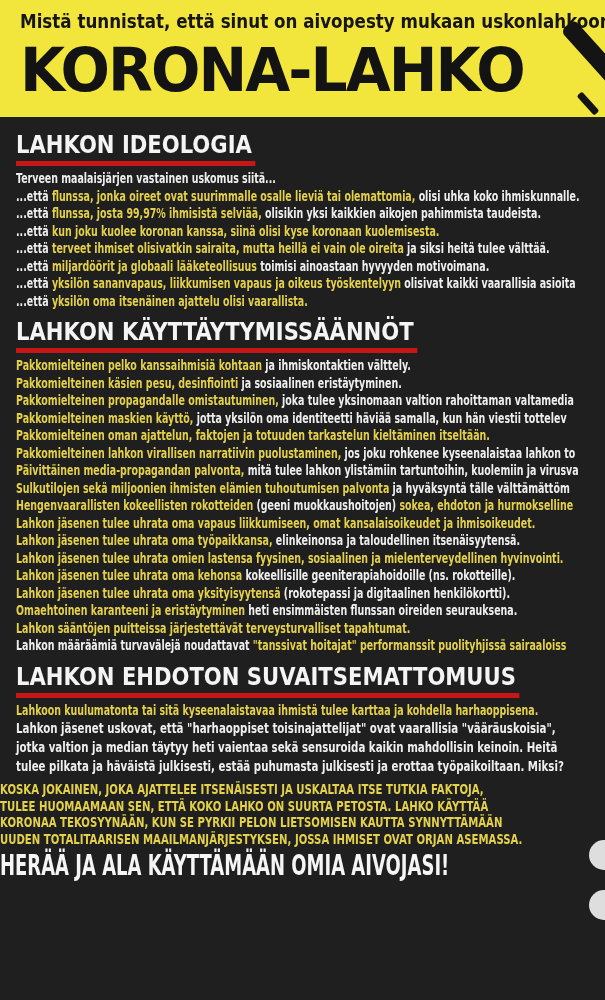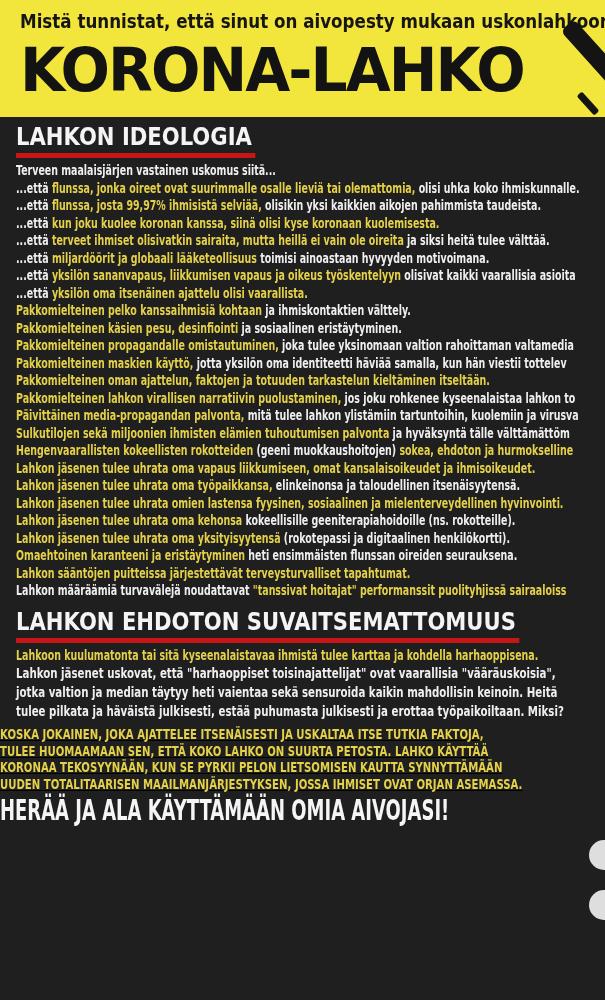--- a/index.html
+++ b/index.html
@@ -28,36 +28,36 @@
     position:absolute; top:48px; right:-34px; width:86px; height:18px;
     background:#141414; border-radius:6px; transform:rotate(48deg);
   }
   .syr-tip {
     position:absolute; top:100px; right:4px; width:26px; height:7px;
     background:#141414; border-radius:2px; transform:rotate(48deg);
   }
   
   main { padding:6px 0 0 16px; }
   section h2 { margin:8px 0 4px 0; }
-  section:first-child h2 { margin-top:0; }
+  section:first-child h2 { margin-top:8px; }
   .head-inner {
     display:inline-block; font-size:24px; font-weight:bold; color:#f4f4f4;
     line-height:26px; white-space:nowrap;
     border-bottom:5px solid #c61616; padding:0 4px 3px 0;
     transform:scaleX(0.88); transform-origin:0 0;
   }
   .line {
     font-size:13.5px; font-weight:bold; line-height:17.5px; white-space:nowrap;
     transform:scaleX(0.70); transform-origin:0 50%;
   }
   .line.wide { font-size:14px; line-height:19px; transform:scaleX(0.73); }
   .seg-y { color:#e4d149; }
   .seg-w { color:#efefef; }
   
-  .koska { margin-top:5px;text-decoration:underline; }
+  .koska { margin-top:5px; }
   .koska .kl {
     color:#e4d149; font-weight:bold; font-size:13.5px; line-height:16.5px;
     white-space:nowrap; transform:scaleX(0.75); transform-origin:0 50%;
   }
   
   .slogan {
     margin-top:3px; font-size:29px; font-weight:bold; color:#f5f5f5;
     line-height:30px; white-space:nowrap;
     transform:scaleX(0.62); transform-origin:0 50%;
   }
@@ -87,20 +87,21 @@
         <div class="line"><span class="seg-w">Terveen maalaisjärjen vastainen uskomus siitä...</span></div>
         <div class="line"><span class="seg-w">...että </span><span class="seg-y">flunssa, jonka oireet ovat suurimmalle osalle lieviä tai olemattomia,</span><span class="seg-w"> olisi uhka koko ihmiskunnalle.</span></div>
         <div class="line"><span class="seg-w">...että </span><span class="seg-y">flunssa, josta 99,97% ihmisistä selviää,</span><span class="seg-w"> olisikin yksi kaikkien aikojen pahimmista taudeista.</span></div>
         <div class="line"><span class="seg-w">...että </span><span class="seg-y">kun joku kuolee koronan kanssa, siinä olisi kyse koronaan kuolemisesta.</span></div>
         <div class="line"><span class="seg-w">...että </span><span class="seg-y">terveet ihmiset olisivatkin sairaita, mutta heillä ei vain ole oireita</span><span class="seg-w"> ja siksi heitä tulee välttää.</span></div>
         <div class="line"><span class="seg-w">...että </span><span class="seg-y">miljardöörit ja globaali lääketeollisuus</span><span class="seg-w"> toimisi ainoastaan hyvyyden motivoimana.</span></div>
         <div class="line"><span class="seg-w">...että </span><span class="seg-y">yksilön sananvapaus, liikkumisen vapaus ja oikeus työskentelyyn</span><span class="seg-w"> olisivat kaikki vaarallisia asioita</span></div>
         <div class="line"><span class="seg-w">...että </span><span class="seg-y">yksilön oma itsenäinen ajattelu olisi vaarallista.</span></div>
       </section>
       <section>
+        <h2><span class="head-inner">LAHKON KÄYTTÄYTYMISSÄÄNNÖT</span></h2>
         <div class="line"><span class="seg-y">Pakkomielteinen pelko kanssaihmisiä kohtaan</span><span class="seg-w"> ja ihmiskontaktien välttely.</span></div>
         <div class="line"><span class="seg-y">Pakkomielteinen käsien pesu, desinfiointi</span><span class="seg-w"> ja sosiaalinen eristäytyminen.</span></div>
         <div class="line"><span class="seg-y">Pakkomielteinen propagandalle omistautuminen,</span><span class="seg-w"> joka tulee yksinomaan valtion rahoittaman valtamedia</span></div>
         <div class="line"><span class="seg-y">Pakkomielteinen maskien käyttö,</span><span class="seg-w"> jotta yksilön oma identiteetti häviää samalla, kun hän viestii tottelev</span></div>
         <div class="line"><span class="seg-y">Pakkomielteinen oman ajattelun, faktojen ja totuuden tarkastelun kieltäminen itseltään.</span></div>
         <div class="line"><span class="seg-y">Pakkomielteinen lahkon virallisen narratiivin puolustaminen,</span><span class="seg-w"> jos joku rohkenee kyseenalaistaa lahkon to</span></div>
       </section>
       <section>
         <div class="line"><span class="seg-y">Päivittäinen media-propagandan palvonta,</span><span class="seg-w"> mitä tulee lahkon ylistämiin tartuntoihin, kuolemiin ja virusva</span></div>
         <div class="line"><span class="seg-y">Sulkutilojen sekä miljoonien ihmisten elämien tuhoutumisen palvonta</span><span class="seg-w"> ja hyväksyntä tälle välttämättöm</span></div>

